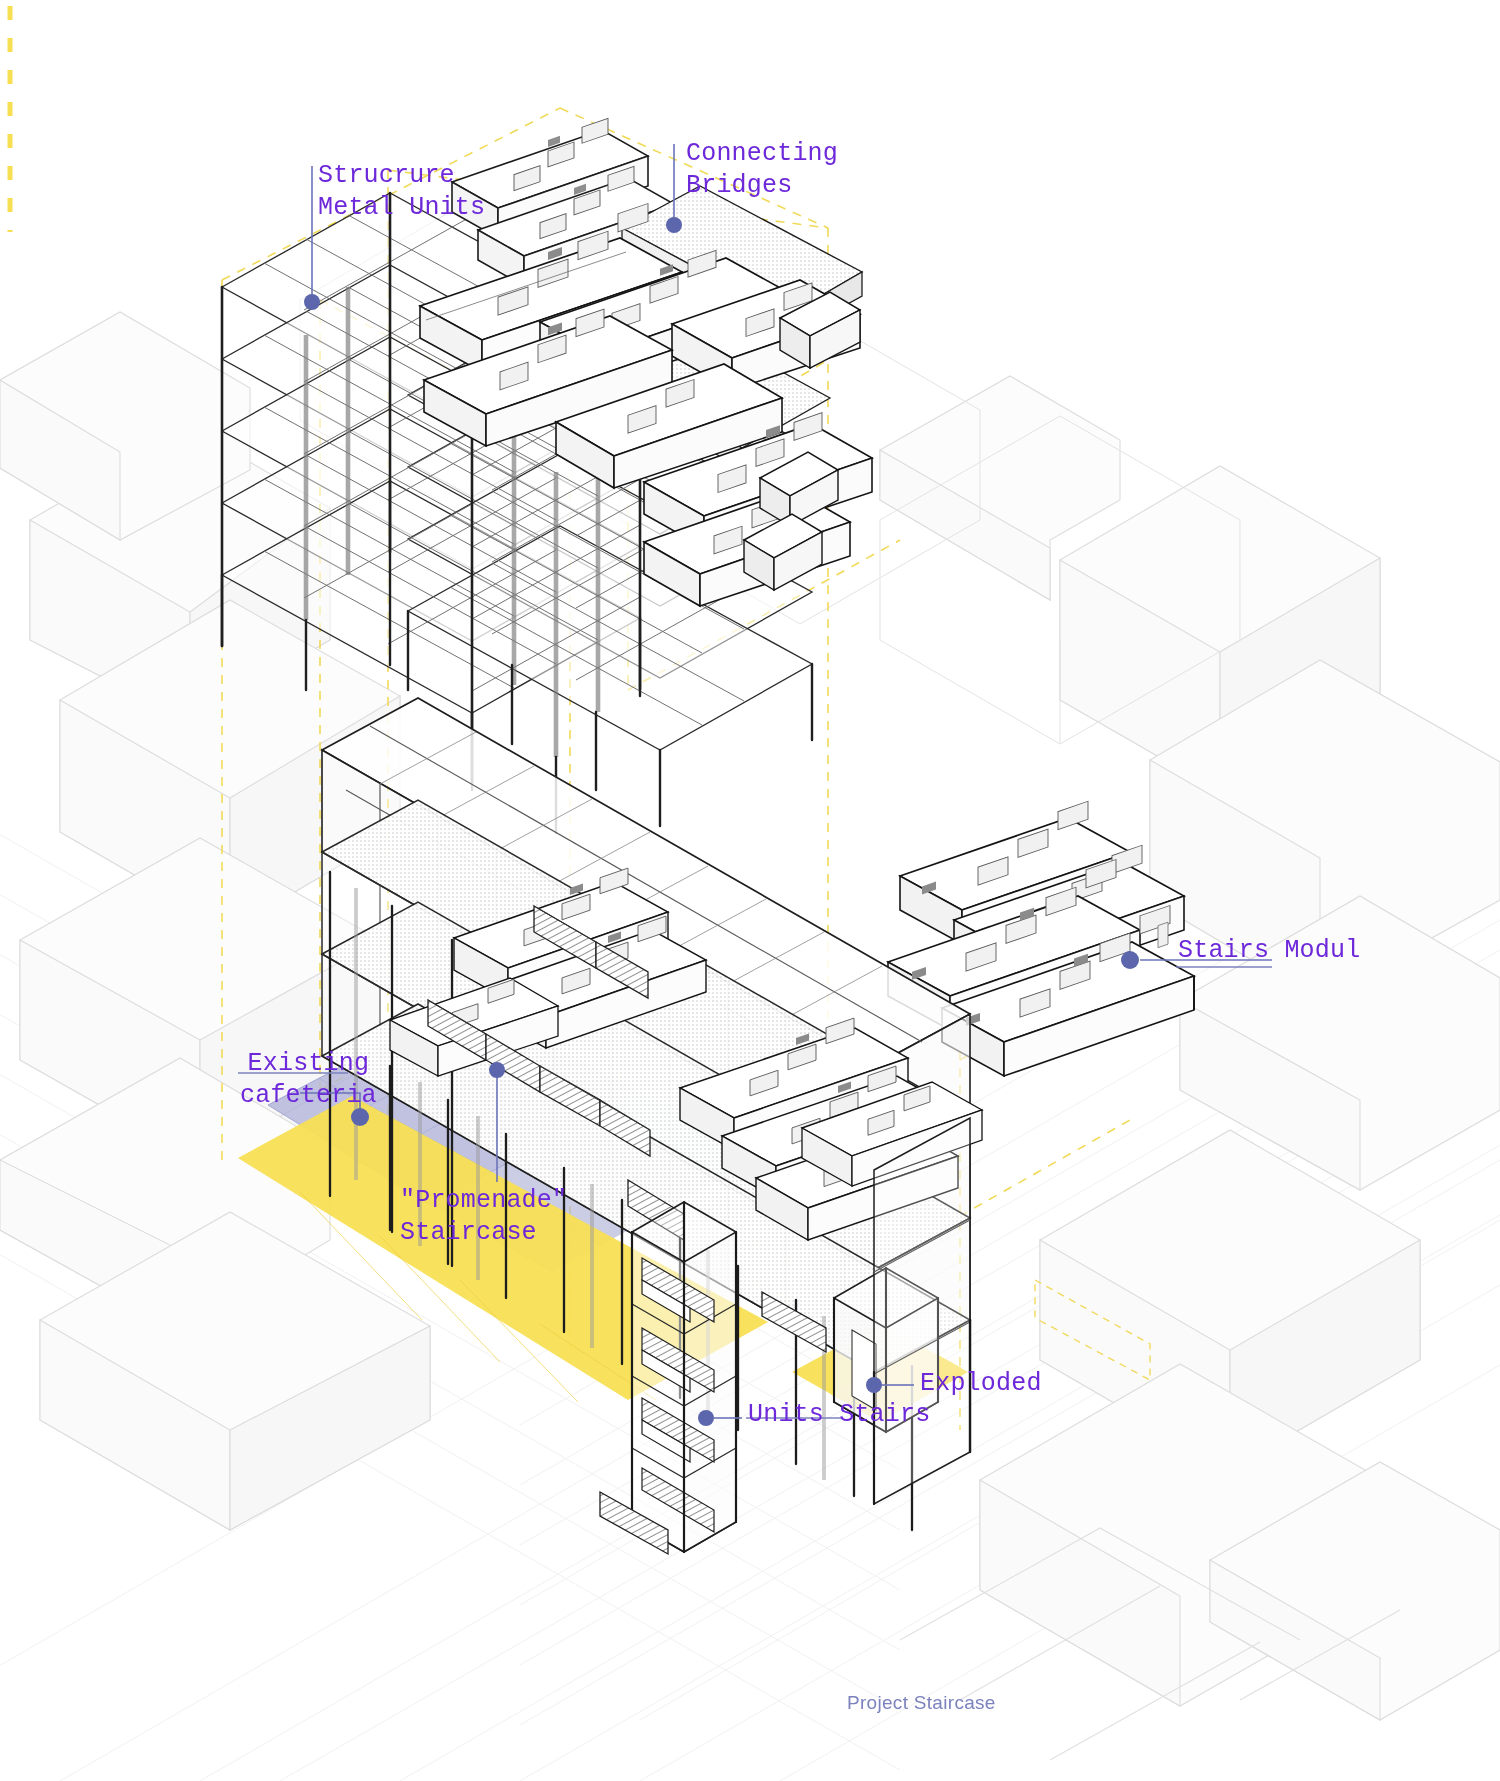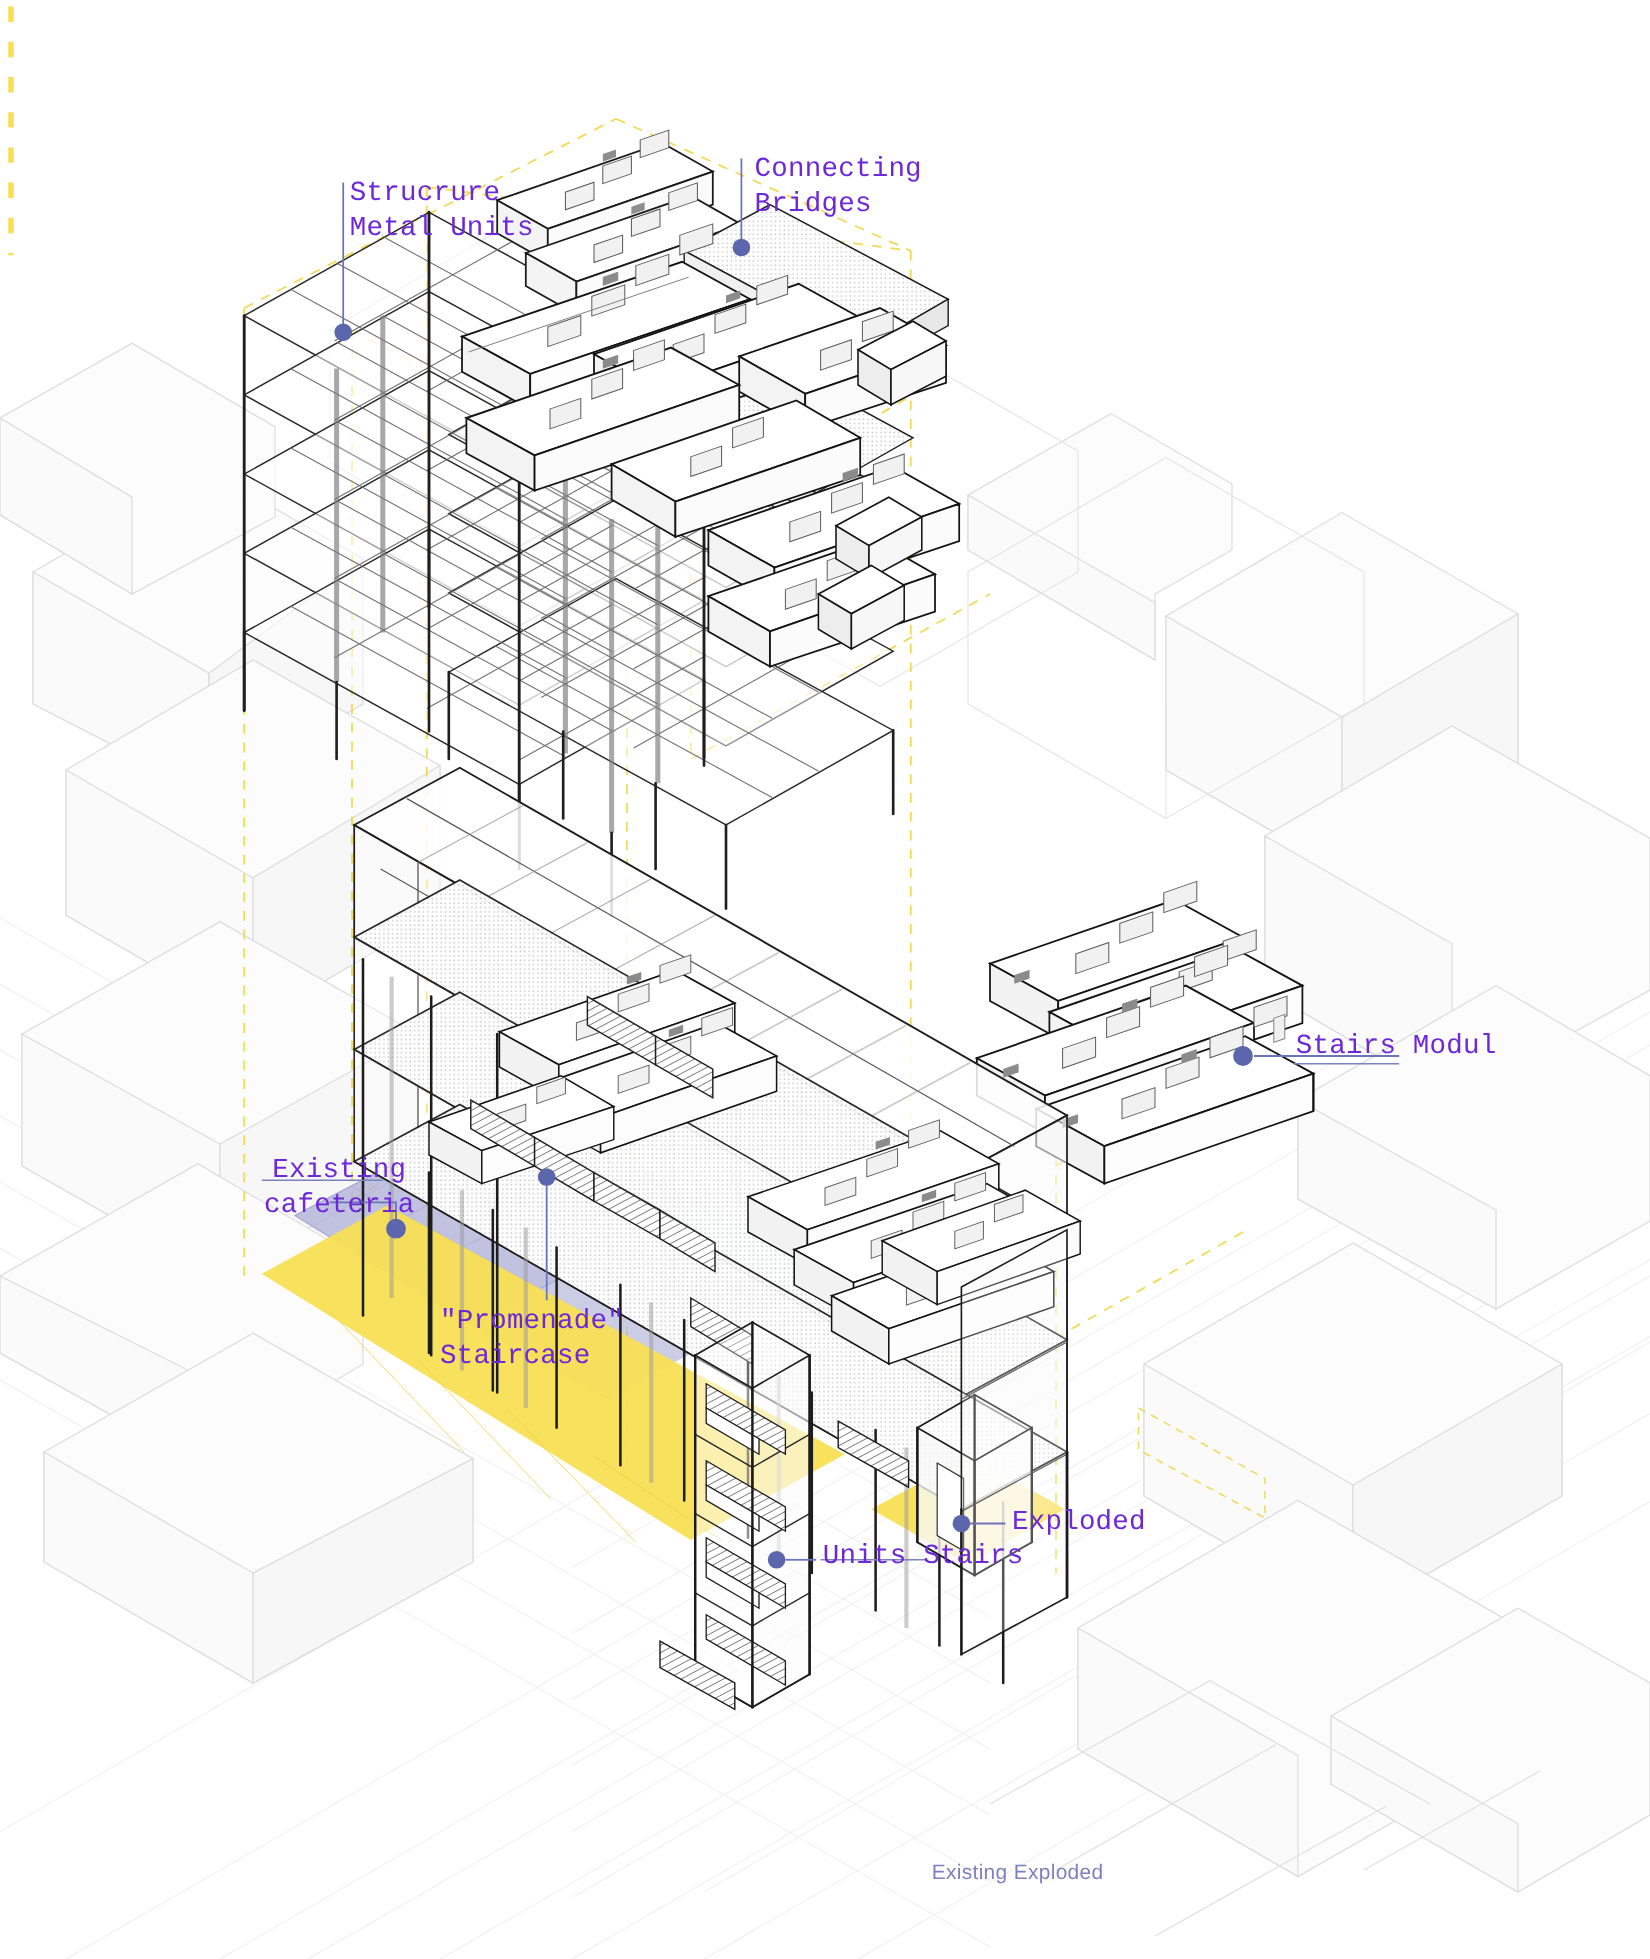--- a/index.html
+++ b/index.html
@@ -869,15 +869,15 @@
   <div class="anno left" style="left:240px; top:1048px;text-align:center;">Existing
 cafeteria</div>
 
   <div class="anno left" style="left:400px; top:1185px;">"Promenade"
 Staircase</div>
 
   <div class="anno left" style="left:748px; top:1399px;">Units Stairs</div>
 
   <div class="anno left" style="left:920px; top:1368px;">Exploded</div>
 
-  <div class="caption" style="left:847px; top:1692px;">Existing Exploded</div>
+  <div class="caption" style="left:847px; top:1692px;">Project Staircase</div>
 
 </div>
 
 </body></html>

